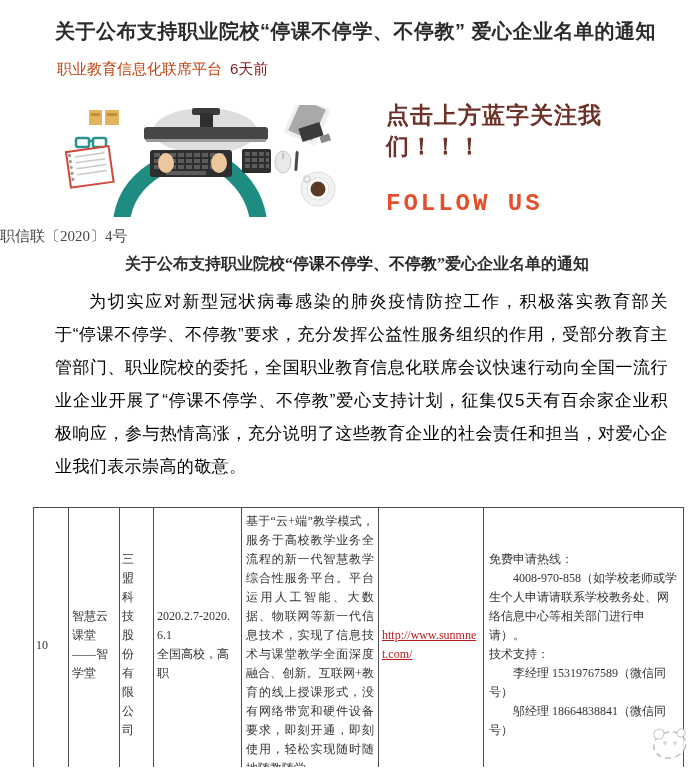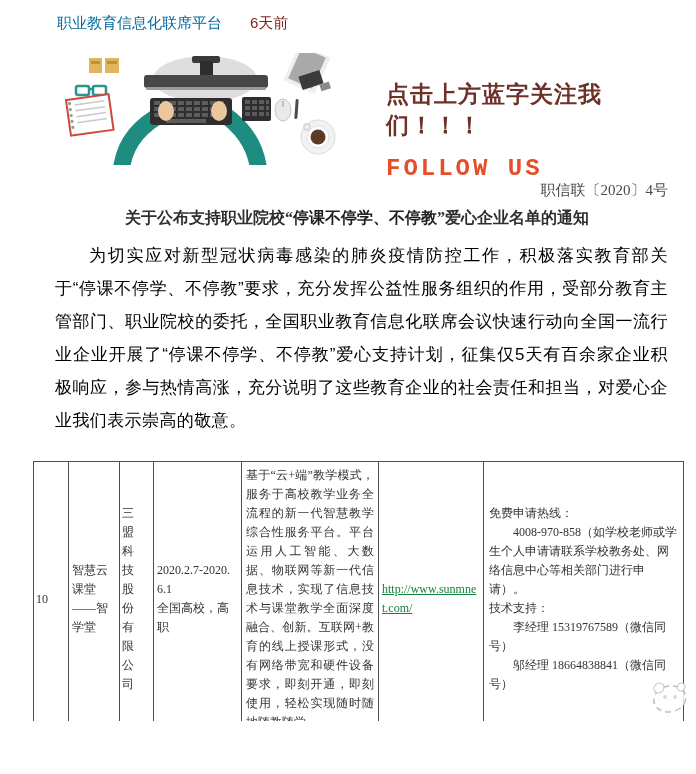--- a/index.html
+++ b/index.html
@@ -7,34 +7,34 @@
   .page {
     position:relative; width:696px; height:774px; overflow:hidden;
     background:#ffffff; font-family:"Liberation Sans","DejaVu Sans",sans-serif;
   }
   
   .article-title {
     margin:16px 28px 0 55px; font-size:20px; line-height:30px;
     font-weight:600; color:#2b2b2b; letter-spacing:0.5px;
   }
   .byline { margin:14px 55px 0 57px; font-size:15px; }
-  .byline .account { color:#0369a1; margin-right:28px; }
+  .byline .account { color:#c2410c; margin-right:8px; }
   .byline .time { color:#7f1d1d; }
 
   
-  .banner { margin:20px 0 0 62px; height:118px; display:flex; align-items:flex-start; }
+  .banner { margin:20px 0 0 62px; height:118px; display:flex; align-items:flex-end; }
   .banner svg { flex:0 0 auto; }
   .banner-text { margin-left:32px; padding-top:26px; }
   .banner-cta { font-size:23px; font-weight:800; color:#6e3128; letter-spacing:1px; }
-  .banner-follow { margin-top:14px; font-size:24px; font-weight:800; color:#e44e2b;
+  .banner-follow { margin-top:28px; font-size:24px; font-weight:800; color:#e44e2b;
                    letter-spacing:3px; font-family:"Liberation Mono","DejaVu Sans Mono",monospace; }
 
   
   .doc { font-family:"Liberation Serif","DejaVu Serif",serif; color:#3c3c3c; }
-  .doc-number { margin:10px 28px 0 0; text-align:right; font-size:15px; color:#4a4a4a; }
+  .doc-number { margin:10px 28px 0 0; font-size:15px; color:#4a4a4a; }
   .doc-title { margin-top:8px; text-align:center; font-size:16px; font-weight:700; color:#2e2e2e;padding-left:18px; }
   .doc-title .hl { font-weight:900; color:#1f1f1f; }
   .salutation { margin:26px 0 0 55px; font-size:17px; font-weight:700; color:#1f1f1f;
                 font-family:"Liberation Sans","DejaVu Sans",sans-serif; }
   .body-para {
     margin:10px 28px 0 55px; font-size:17px; line-height:33px; color:#000000;
     text-indent:2em; text-align:justify; letter-spacing:0.4px;
     font-family:"Liberation Sans","DejaVu Sans",sans-serif;
   }
 
@@ -44,34 +44,35 @@
                  font-family:"Liberation Serif","DejaVu Serif",serif; color:#333; }
   table.notice td { border:1px solid #4d4d4d; vertical-align:middle;
                     font-size:12px; line-height:19px; overflow:hidden; }
   .main-row td { height:247px; }
   td.c-no    { width:35px;  padding:2px 2px; }
   td.c-proj  { width:51px;  padding:2px 3px; font-size:11px; }
   td.c-comp  { width:34px;  padding:2px 2px; letter-spacing:3px; }
   td.c-time  { width:88px;  padding:2px 3px; white-space:pre-line; word-break:break-all; }
   td.c-desc  { width:137px; padding:4px 4px; vertical-align:top; text-align:justify; }
   td.c-url   { width:105px; padding:2px 3px; }
-  td.c-url span { color:#15803d; text-decoration:underline; word-break:break-all; }
+  td.c-url span { color:#b91c1c; text-decoration:underline; word-break:break-all; }
   td.c-cont  { width:200px; padding:4px 5px; white-space:pre-line; }
 
   
   .watermark {
     position:absolute; right:4px; bottom:2px; display:flex; align-items:center;
     opacity:0.92; transform:skewX(-6deg); pointer-events:none;
   }
 </style>
 </head>
 <body>
 
 <div class="page">
 
+  <h1 class="article-title">关于公布支持职业院校“停课不停学、不停教” 爱心企业名单的通知</h1>
 
   <div class="byline">
     <span class="account">职业教育信息化联席平台</span><span class="time">6天前</span>
   </div>
 
   <div class="banner">
     <svg width="292" height="112" viewBox="0 0 292 112">
 
       <ellipse cx="143" cy="26" rx="52" ry="23" fill="#dedede"></ellipse>
 

